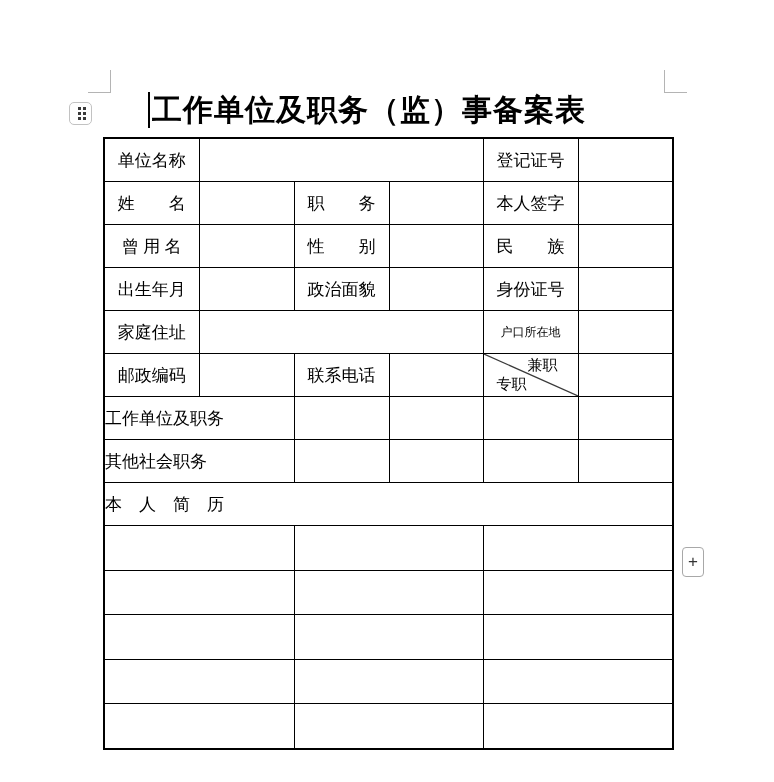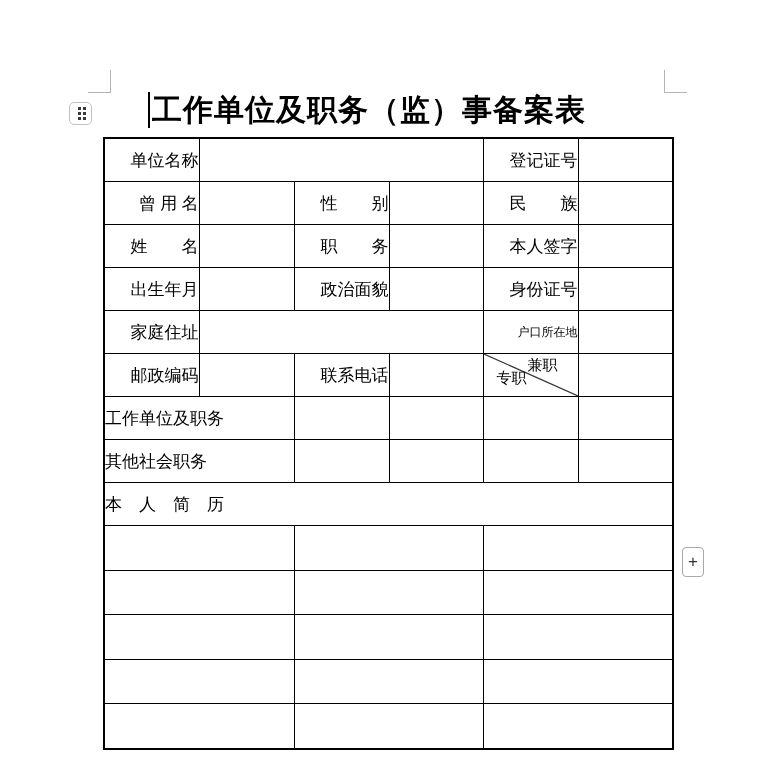--- a/index.html
+++ b/index.html
@@ -27,28 +27,28 @@
   .caret{position:absolute;left:148px;top:92px;width:2px;height:36px;background:#000;}
 
   
   .doc-title{position:absolute;left:152px;top:90px;font-family:"Liberation Sans","DejaVu Sans",sans-serif;
           font-weight:bold;font-size:30px;letter-spacing:1px;white-space:nowrap;}
 
   
   table.form{position:absolute;left:103px;top:137px;width:569px;border-collapse:collapse;
           table-layout:fixed;border:2px solid #000;font-size:17px;}
   table.form td{border:1px solid #000;height:42px;padding:0;vertical-align:middle;overflow:hidden;}
-  td.lbl{text-align:right;padding-left:9px;}
+  td.lbl{text-align:center;padding-left:9px;}
   td.lblc{text-align:left;}
   td.small{font-size:12px;font-family:Liberation Mono, monospace;}
   tr.rrow td{height:43.5px;}
   td.diag{position:relative;}
   td.diag svg{position:absolute;left:0;top:0;width:100%;height:100%;display:block;}
   td.diag .tr-txt{position:absolute;top:2px;left:44px;font-size:15px;}
-  td.diag .bl-txt{position:absolute;bottom:8px;left:13px;font-size:15px;}
+  td.diag .bl-txt{position:absolute;bottom:2px;left:13px;font-size:15px;}
 </style>
 </head>
 <body>
 
 <div class="crop crop-left"></div>
 <div class="crop crop-right"></div>
 
 <div class="handle">
   <div class="dots"></div>
 </div>
@@ -69,33 +69,33 @@
       <col style="width:95px">
   </colgroup>
   <tbody>
       <tr>
     <td class="lbl">单位名称</td>
     <td colspan="3"></td>
     <td class="lbl">登记证号</td>
     <td></td>
   </tr>
   <tr>
+    <td class="lbl">姓　　名</td>
+    <td></td>
+    <td class="lbl">职　　务</td>
+    <td></td>
+    <td class="lbl">本人签字</td>
+    <td></td>
+  </tr>
+  <tr>
     <td class="lbl">曾 用 名</td>
     <td></td>
     <td class="lbl">性　　别</td>
     <td></td>
     <td class="lbl">民　　族</td>
-    <td></td>
-  </tr>
-  <tr>
-    <td class="lbl">姓　　名</td>
-    <td></td>
-    <td class="lbl">职　　务</td>
-    <td></td>
-    <td class="lbl">本人签字</td>
     <td></td>
   </tr>
   <tr>
     <td class="lbl">出生年月</td>
     <td></td>
     <td class="lbl">政治面貌</td>
     <td></td>
     <td class="lbl">身份证号</td>
     <td></td>
   </tr>

